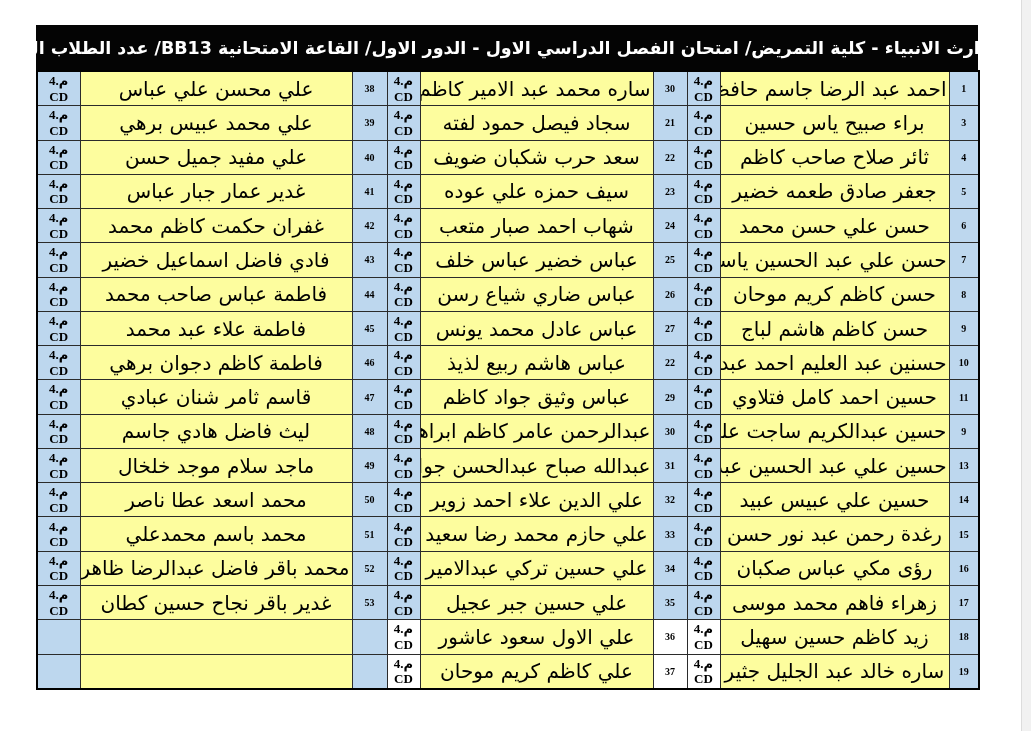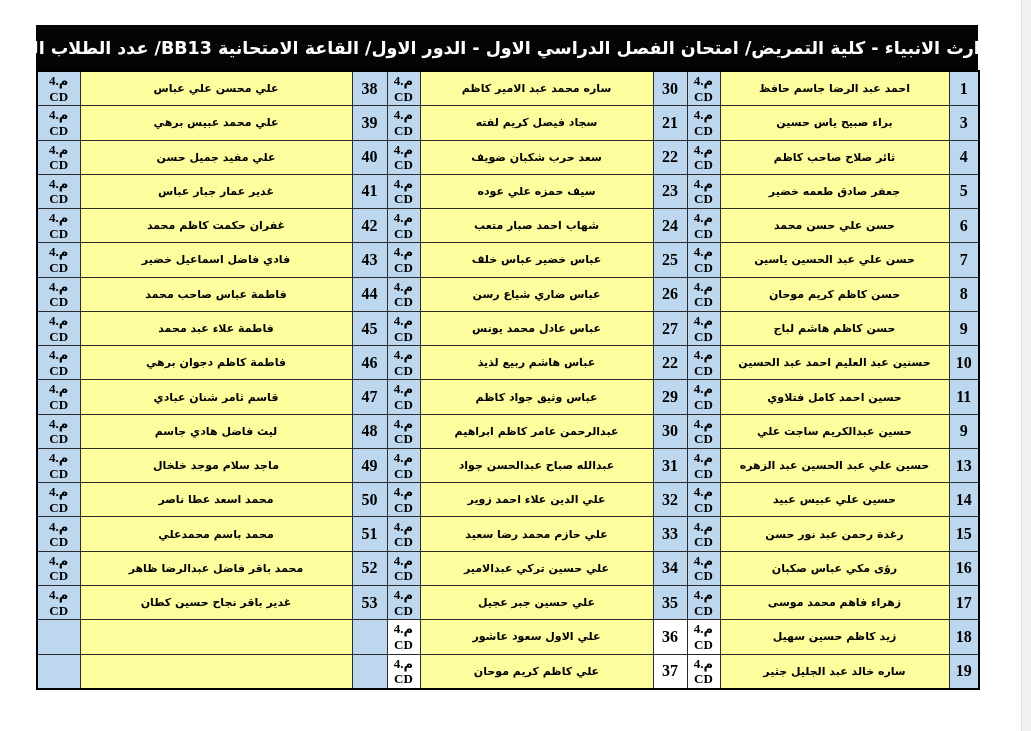--- a/index.html
+++ b/index.html
@@ -27,25 +27,25 @@
   }
   table.roster td{
     border:1px solid #2b2b2b;
     padding:0 2px;
     vertical-align:middle;
     overflow:hidden;
     color:#000000;
   }
   td.num{
     font-family:"Liberation Serif","DejaVu Serif",serif;
-    font-weight:bold;font-size:16px;text-align:center;
+    font-weight:bold;font-size:10px;text-align:center;
   }
   td.name{
     font-family:"DejaVu Sans",sans-serif;
-    font-weight:bold;font-size:11px;text-align:center;
+    font-weight:normal;font-size:20px;text-align:center;
     white-space:nowrap;
   }
   td.cd{
     font-family:"Liberation Serif","DejaVu Sans",serif;
     font-weight:bold;font-size:13px;text-align:center;
     line-height:1.2;color:#16233e;
   }
   .fill-blue{background:#bdd7ee;}
   .fill-yellow{background:#fdfd9e;}
   .fill-white{background:#ffffff;}
@@ -94,21 +94,21 @@
           </td>
         </tr>
         <tr>
           <td class="num fill-blue">3</td>
           <td class="name fill-yellow">براء صبيح ياس حسين</td>
           <td class="cd fill-blue">
             <div>م.4</div>
             <div>CD</div>
           </td>
           <td class="num fill-blue">21</td>
-          <td class="name fill-yellow">سجاد فيصل كريم لفته</td>
+          <td class="name fill-yellow">سجاد فيصل حمود لفته</td>
           <td class="cd fill-blue">
             <div>م.4</div>
             <div>CD</div>
           </td>
           <td class="num fill-blue">39</td>
           <td class="name fill-yellow">علي محمد عبيس برهي</td>
           <td class="cd fill-blue">
             <div>م.4</div>
             <div>CD</div>
           </td>

